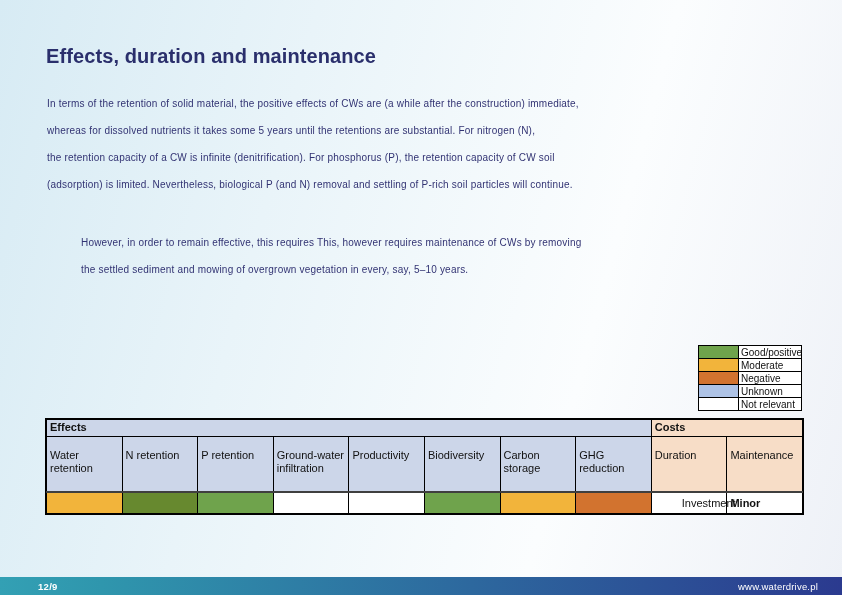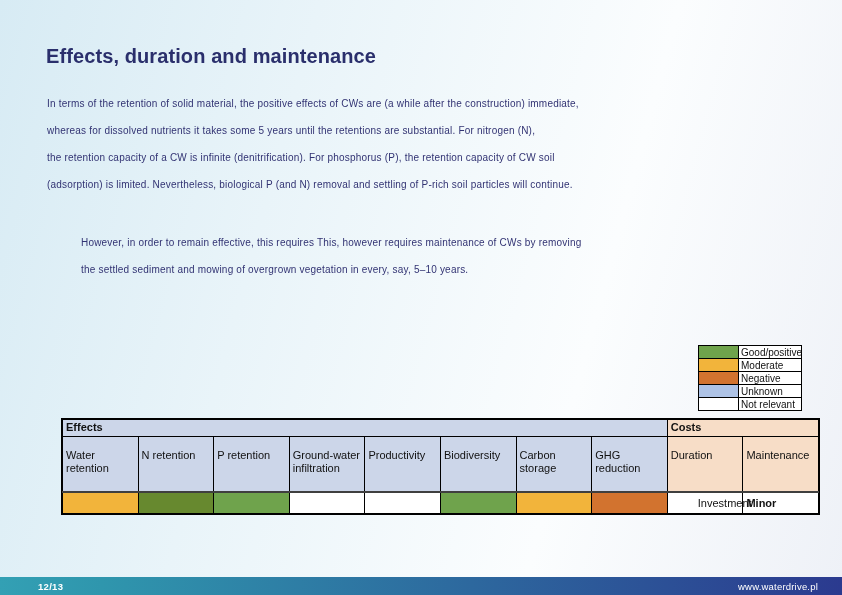--- a/index.html
+++ b/index.html
@@ -30,21 +30,21 @@
     position:absolute; left:698px; top:345px;
     border-collapse:collapse; table-layout:fixed;
     width:103px; font-size:10px; color:#111;
   }
   .legend td { border:1px solid #000; height:13px; padding:0 2px; vertical-align:middle; }
   .legend .swatch { width:40px; }
   .legend .lbl { width:63px; background:#fff; }
 
   
   .effects-table {
-    position:absolute; left:62px; top:419px;
+    position:absolute; left:46px; top:419px;
     border-collapse:collapse; table-layout:fixed;
     width:756px; font-size:11px; color:#111;
   }
   .effects-table td { border:1px solid #000; padding:1px 3px; vertical-align:top; }
   .effects-table .section-head { height:17px; font-weight:700; }
   .effects-table .col-head { height:55px; white-space:pre-line; line-height:13px; padding-top:12px; }
   .effects-table .rating-row td { height:22px; vertical-align:middle; border-top:2px solid #3f3f3f; }
   .effects-bg { background:#ccd6e9; }
   .costs-bg { background:#f7ddc7;margin-top:33px; }
   .effects-table { outline:1px solid #000; }
@@ -147,17 +147,17 @@
         <td style="background: rgb(111, 163, 76);"></td>
         <td style="background: rgb(242, 180, 59);"></td>
         <td style="background: rgb(210, 115, 47);"></td>
         <td style="background: rgb(255, 255, 255); padding-left: 30px;">Investment</td>
         <td style="background: rgb(255, 255, 255); font-weight: bold;">Minor</td>
       </tr>
     </tbody>
   </table>
 
   <div class="footer-bar">
-    <span class="page-num">12/13</span>
+    <span class="page-num">12/9</span>
     <span class="site">www.waterdrive.pl</span>
   </div>
 
 </div>
 
 </body></html>

